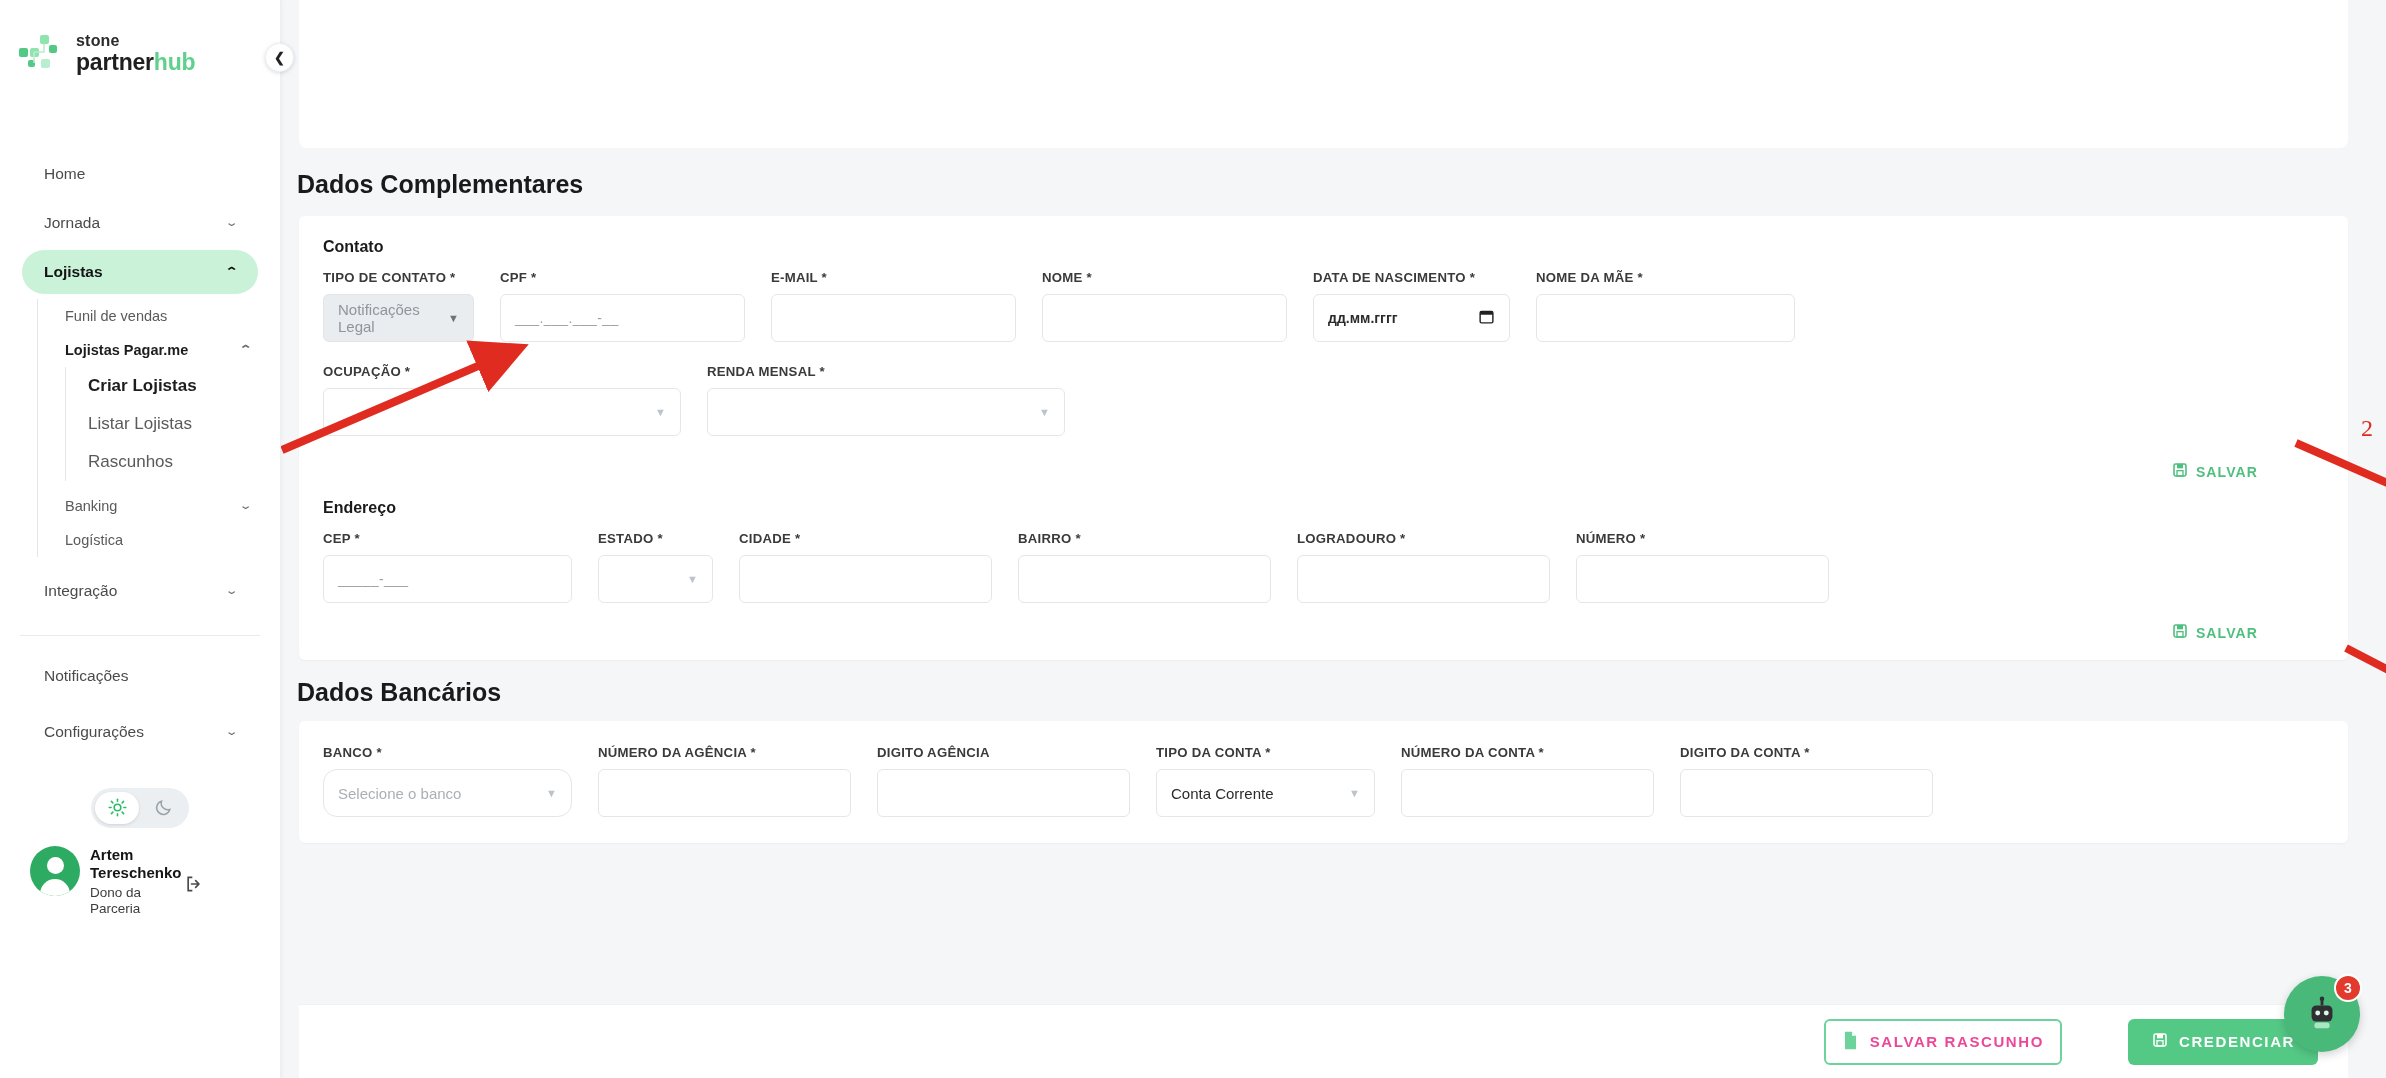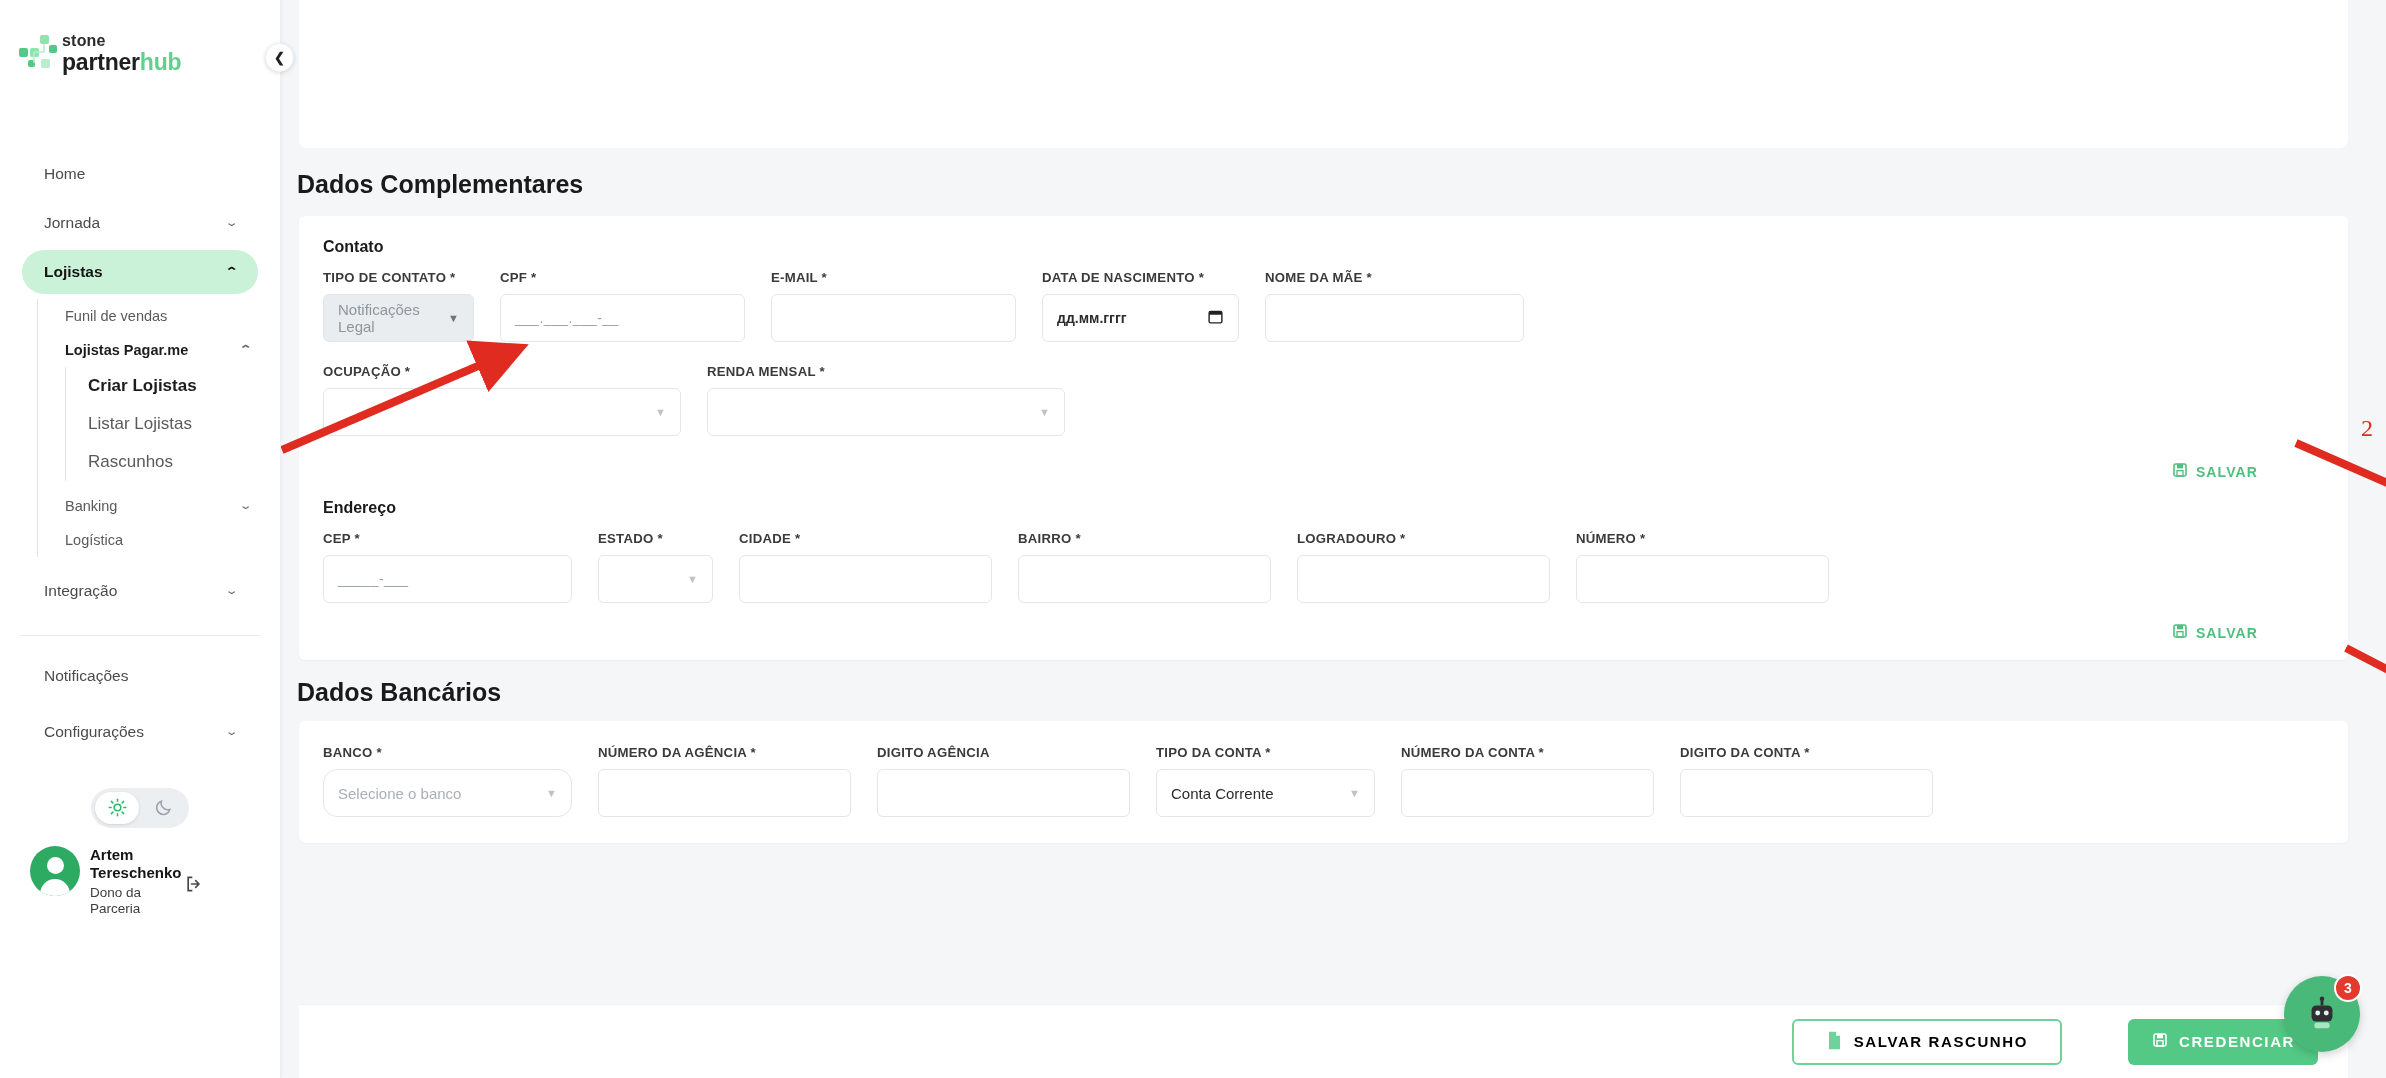--- a/index.html
+++ b/index.html
@@ -12,21 +12,21 @@
   #app { position: relative; width: 2386px; height: 1078px; display: flex; background:#f4f6f8; }
 
   
   #sidebar {
     width: 281px; height: 1078px; background:#ffffff;
     position: relative; flex: 0 0 281px;
     border-right: 1px solid #eceff1;
     box-shadow: 1px 0 4px rgba(0,0,0,0.04);
     z-index: 5;
   }
-  .brand { display:flex; align-items:center; gap:2px; padding: 33px 0 0 18px; }
+  .brand { display:flex; align-items:center; gap:16px; padding: 33px 0 0 18px; }
   .brand-logo { width: 42px; height: 38px; position: relative; flex:0 0 42px; }
   .brand-text { line-height: 1.05; }
   .brand-top { font-size: 16px; color:#2b2b2b; font-weight:600; letter-spacing:.2px;}
   .brand-bottom { font-size: 23px; font-weight: 700; color:#1f1f1f; letter-spacing:-.2px;}
   .brand-bottom span.hub { color:#5fd18c; }
 
   .collapse-btn{
     position:absolute; right:-14px; top:43px; width:29px; height:29px;
     border-radius:50%; background:#fff; border:1px solid #eef0f2;
     box-shadow:0 1px 4px rgba(0,0,0,.14);
@@ -102,22 +102,22 @@
   .save-link{ display:inline-flex; align-items:center; gap:8px; color:#4fbf7e;
               font-size:14px; font-weight:700; letter-spacing:1.1px; cursor:pointer; }
 
   .bottom-bar{
     position:absolute; left:18px; right:38px; bottom:0; height:74px; background:#fff;
     display:flex; align-items:center; justify-content:flex-end; gap:22px; padding-right:30px;
     border-top:1px solid #f0f2f4;
   }
   .btn-outline{
     height:46px; border:2px solid #6ed39a; border-radius:6px; background:#fff;
-    color:#000000; font-size:15px; font-weight:700; letter-spacing:1.6px;
-    display:flex; align-items:center; gap:11px; padding: 0 32px; cursor:pointer;text-align:right;
+    color:#ec4899; font-size:15px; font-weight:700; letter-spacing:1.6px;
+    display:flex; align-items:center; gap:11px; padding: 0 16px; cursor:pointer;text-align:right;
   }
   .btn-solid{
     height:46px; border:none; border-radius:6px; background:#54c985; color:#fff;
     font-size:15px; font-weight:700; letter-spacing:1.6px;
     display:flex; align-items:center; gap:11px; padding: 0 24px; cursor:pointer;
     overflow:hidden; max-width:190px;margin-left:44px;
   }
 
   
   .chat-w{ position:absolute; right:26px; bottom:26px; width:76px; height:76px; z-index:60;}
@@ -279,20 +279,26 @@
           <div class="fctl mask">
             <span>___.___.___-__</span>
           </div>
         </div>
         <div class="field" style="width:245px">
           <div class="flabel">E-MAIL *</div>
           <div class="fctl">
             <span></span>
           </div>
         </div>
+        <div class="field" style="width:245px">
+          <div class="flabel">NOME *</div>
+          <div class="fctl">
+            <span></span>
+          </div>
+        </div>
         <div class="field" style="width:197px">
           <div class="flabel">DATA DE NASCIMENTO *</div>
           <div class="fctl">
             <span style="font-weight:600;color:#2b2b2b;font-size:14px;">дд.мм.гггг</span>
             <span class="cal-ic">
               <svg width="17" height="17" viewBox="0 0 24 24">
                 <rect x="3" y="5" width="18" height="16" rx="2" fill="none" stroke="#222" stroke-width="2"></rect>
                 <rect x="3" y="5" width="18" height="4.5" fill="#222"></rect>
               </svg>
             </span>

